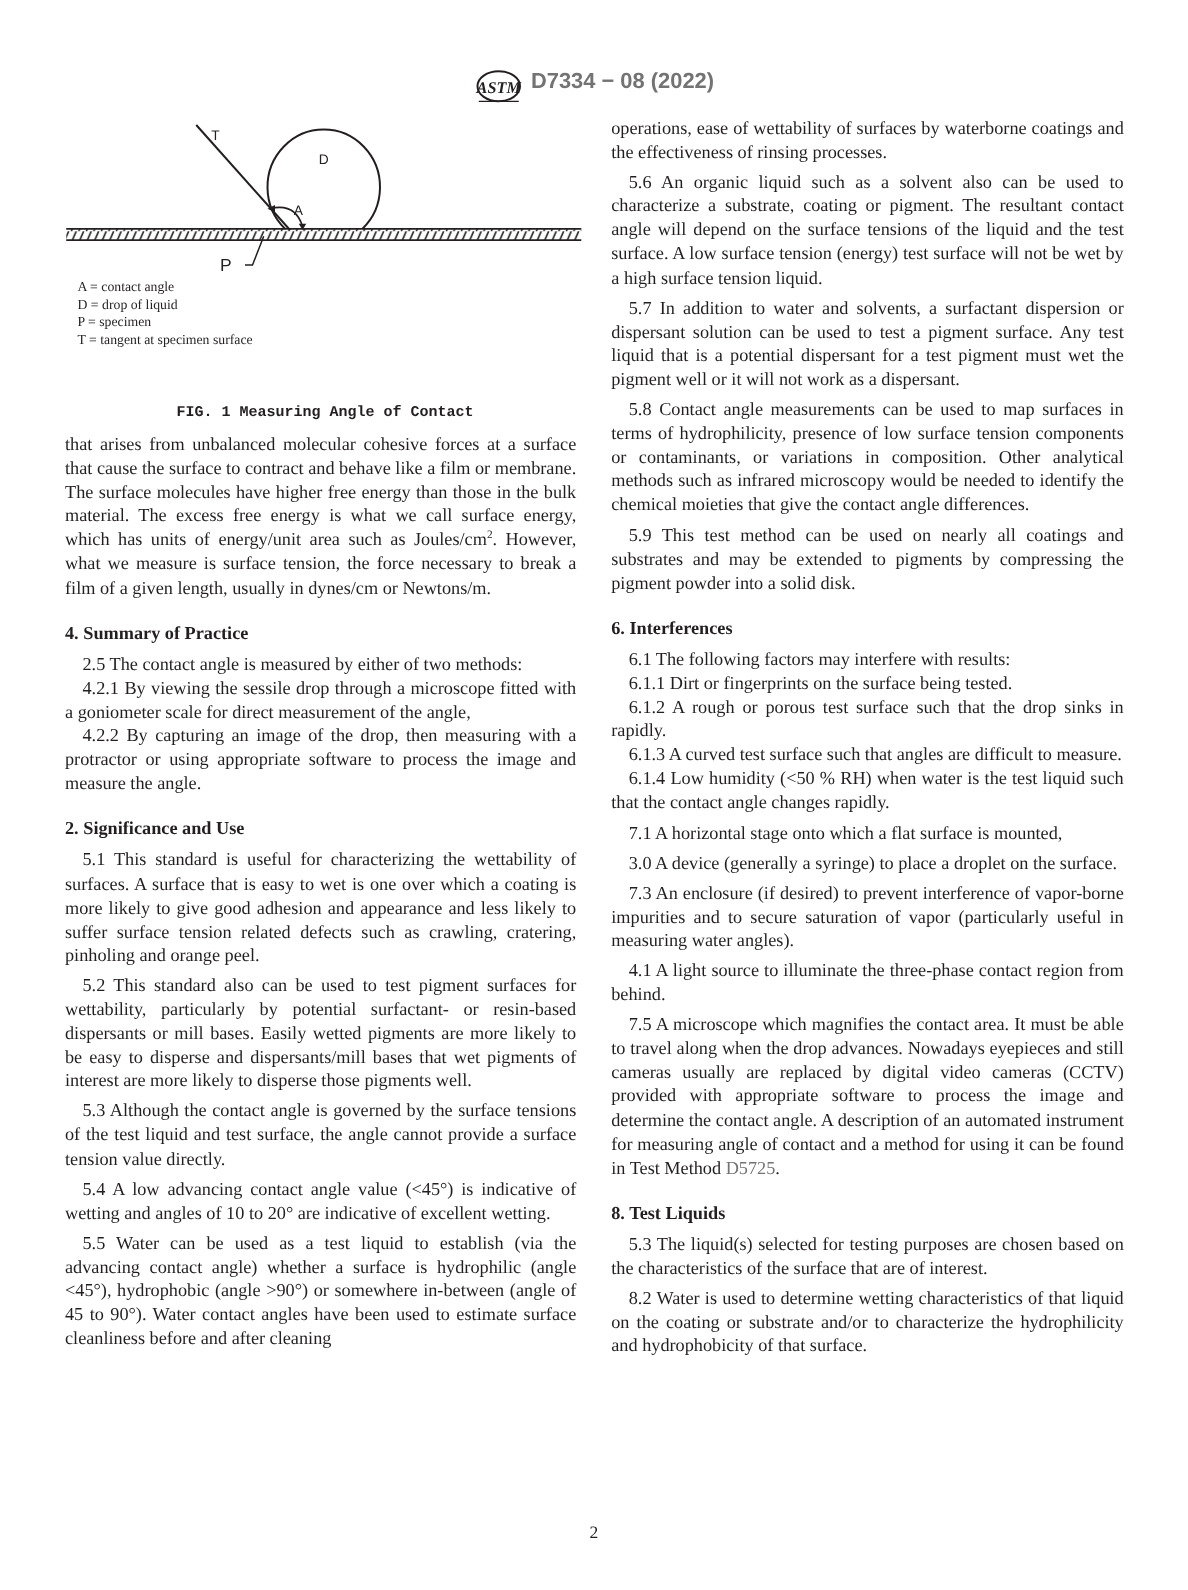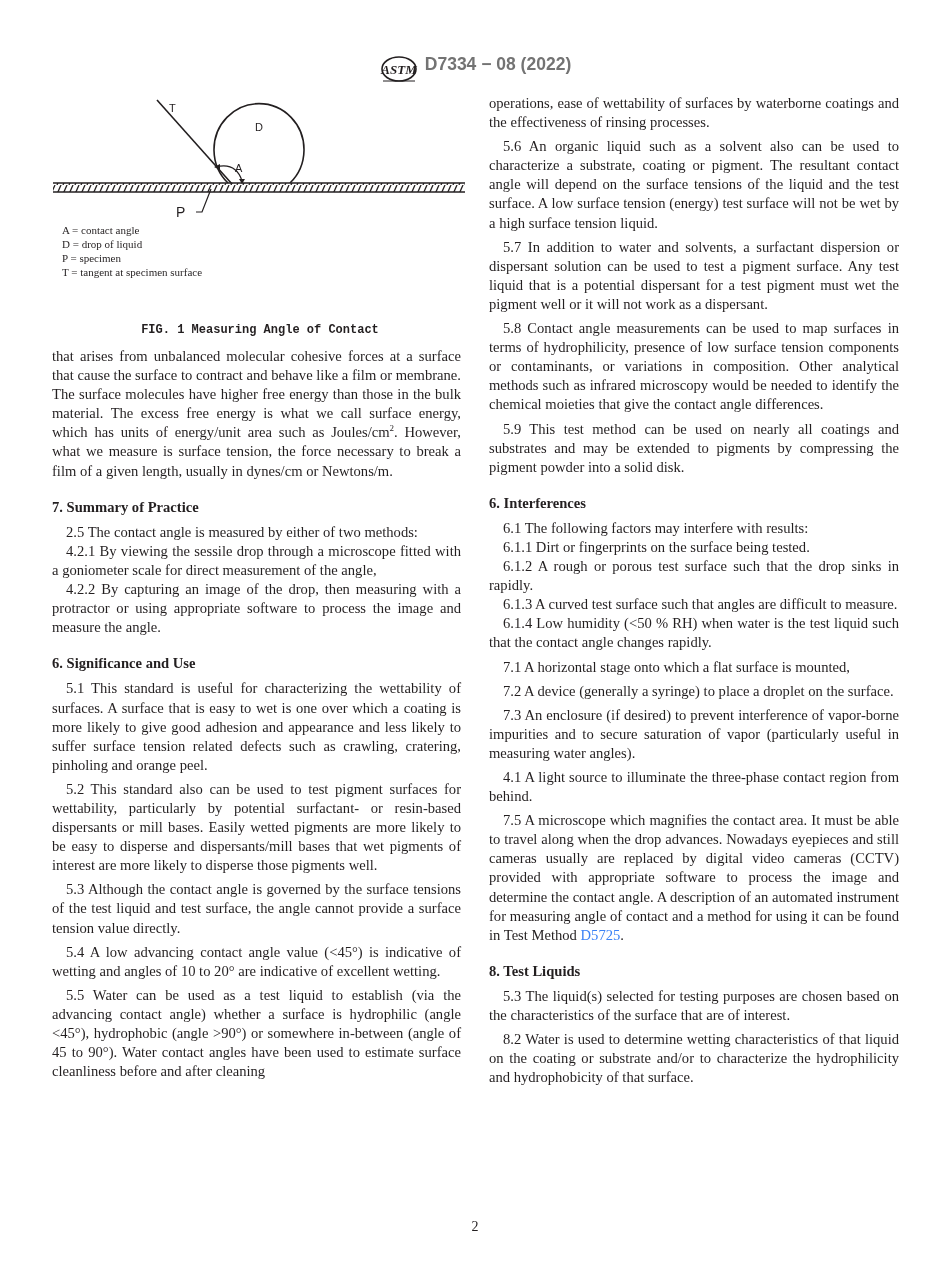--- a/index.html
+++ b/index.html
@@ -12,21 +12,21 @@
   .col-left { left: 52px; width: 409px; }
   .col-right { left: 489px; width: 410px; }
   .fig { position: absolute; left: 50px; top: 95px; width: 420px; height: 210px; }
   .fig svg { position: absolute; left: 0; top: 0; }
   .legend { position: absolute; left: 12px; top: 128px; font-family: Liberation Serif, serif; font-size: 11px; line-height: 14px; color: #231f20; }
   .fig-caption { position: absolute; left: 0; top: 180px; width: 420px; text-align: center; font-family: Liberation Mono, monospace; font-weight: bold; font-size: 12px; margin-top: 48px; }
   p { margin: 0; }
   .para { text-indent: 14px; margin-bottom: 5px; }
   .para.tight { margin-bottom: 0; }
   .h { font-weight: bold; margin-top: 17px; margin-bottom: 6px; text-align: left; }
-  .link { color: #3b82f6; }
+  .link { color: #737373; }
   .page-num { position: absolute; top: 1219px; left: 0; width: 950px; text-align: center; font-family: "Liberation Serif", serif; font-size: 14px; color: #231f20; }
   sup { font-size: 9px; line-height: 0; }
 </style>
 </head>
 <body>
 
 <div class="header">
   <div class="header-inner">
     <svg class="logo" viewBox="0 0 40 30" width="40" height="30">
       <ellipse cx="20" cy="15" rx="17" ry="12" fill="none" stroke="#231f20" stroke-width="1.6"></ellipse>
@@ -69,26 +69,26 @@
     <div>D = drop of liquid</div>
     <div>P = specimen</div>
     <div>T = tangent at specimen surface</div>
   </div>
   <div class="fig-caption">FIG. 1 Measuring Angle of Contact</div>
 </div>
 
 <div class="col col-left" style="top: 347px;">
   <p class="para" style="text-indent:0;"><span>that arises from unbalanced molecular cohesive forces at a surface that cause the surface to contract and behave like a film or membrane. The surface molecules have higher free energy than those in the bulk material. The excess free energy is what we call surface energy, which has units of energy/unit area such as Joules/cm</span><sup>2</sup><span>. However, what we measure is surface tension, the force necessary to break a film of a given length, usually in dynes/cm or Newtons/m.</span></p>
 
-  <p class="h">7.  Summary of Practice</p>
+  <p class="h">4.  Summary of Practice</p>
   <p class="para tight">2.5  The contact angle is measured by either of two methods:</p>
   <p class="para tight">4.2.1 By viewing the sessile drop through a microscope fitted with a goniometer scale for direct measurement of the angle,</p>
   <p class="para">4.2.2 By capturing an image of the drop, then measuring with a protractor or using appropriate software to process the image and measure the angle.</p>
 
-  <p class="h">6.  Significance and Use</p>
+  <p class="h">2.  Significance and Use</p>
   <p class="para">5.1  This standard is useful for characterizing the wettability of surfaces. A surface that is easy to wet is one over which a coating is more likely to give good adhesion and appearance and less likely to suffer surface tension related defects such as crawling, cratering, pinholing and orange peel.</p>
   <p class="para">5.2  This standard also can be used to test pigment surfaces for wettability, particularly by potential surfactant- or resin-based dispersants or mill bases. Easily wetted pigments are more likely to be easy to disperse and dispersants/mill bases that wet pigments of interest are more likely to disperse those pigments well.</p>
   <p class="para">5.3  Although the contact angle is governed by the surface tensions of the test liquid and test surface, the angle cannot provide a surface tension value directly.</p>
   <p class="para">5.4  A low advancing contact angle value (&lt;45°) is indicative of wetting and angles of 10 to 20° are indicative of excellent wetting.</p>
   <p class="para">5.5  Water can be used as a test liquid to establish (via the advancing contact angle) whether a surface is hydrophilic (angle &lt;45°), hydrophobic (angle &gt;90°) or somewhere in-between (angle of 45 to 90°). Water contact angles have been used to estimate surface cleanliness before and after cleaning</p>
 </div>
 
 <div class="col col-right" style="top: 94px;">
   <p class="para" style="text-indent:0;">operations, ease of wettability of surfaces by waterborne coatings and the effectiveness of rinsing processes.</p>
   <p class="para">5.6  An organic liquid such as a solvent also can be used to characterize a substrate, coating or pigment. The resultant contact angle will depend on the surface tensions of the liquid and the test surface. A low surface tension (energy) test surface will not be wet by a high surface tension liquid.</p>
@@ -97,21 +97,21 @@
   <p class="para">5.9  This test method can be used on nearly all coatings and substrates and may be extended to pigments by compressing the pigment powder into a solid disk.</p>
 
   <p class="h">6.  Interferences</p>
   <p class="para tight">6.1  The following factors may interfere with results:</p>
   <p class="para tight">6.1.1  Dirt or fingerprints on the surface being tested.</p>
   <p class="para tight">6.1.2  A rough or porous test surface such that the drop sinks in rapidly.</p>
   <p class="para tight">6.1.3  A curved test surface such that angles are difficult to measure.</p>
   <p class="para">6.1.4 Low humidity (&lt;50 % RH) when water is the test liquid such that the contact angle changes rapidly.</p>
 
   <p class="para">7.1  A horizontal stage onto which a flat surface is mounted,</p>
-  <p class="para">7.2  A device (generally a syringe) to place a droplet on the surface.</p>
+  <p class="para">3.0  A device (generally a syringe) to place a droplet on the surface.</p>
   <p class="para">7.3 An enclosure (if desired) to prevent interference of vapor-borne impurities and to secure saturation of vapor (particularly useful in measuring water angles).</p>
   <p class="para">4.1 A light source to illuminate the three-phase contact region from behind.</p>
   <p class="para"><span>7.5  A microscope which magnifies the contact area. It must be able to travel along when the drop advances. Nowadays eyepieces and still cameras usually are replaced by digital video cameras (CCTV) provided with appropriate software to process the image and determine the contact angle. A description of an automated instrument for measuring angle of contact and a method for using it can be found in Test Method </span><span class="link">D5725</span><span>.</span></p>
 
   <p class="h">8.  Test Liquids</p>
   <p class="para">5.3  The liquid(s) selected for testing purposes are chosen based on the characteristics of the surface that are of interest.</p>
   <p class="para">8.2  Water is used to determine wetting characteristics of that liquid on the coating or substrate and/or to characterize the hydrophilicity and hydrophobicity of that surface.</p>
 </div>
 
 <div class="page-num">2</div>

